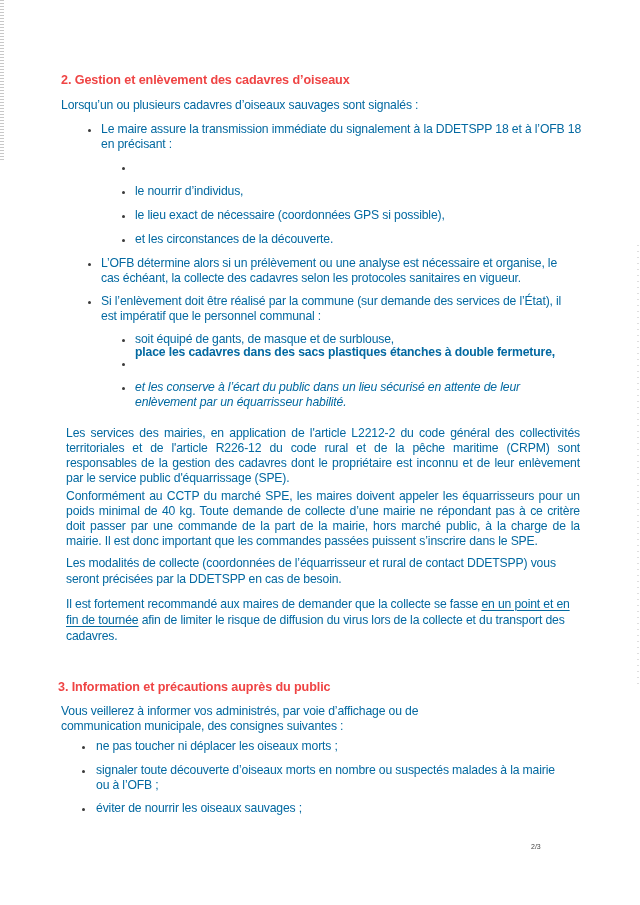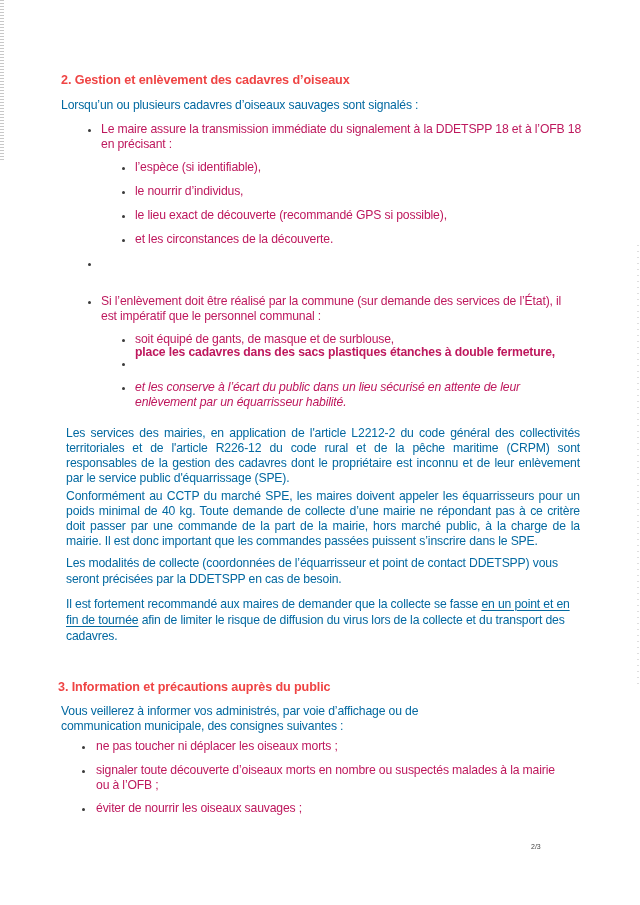--- a/index.html
+++ b/index.html
@@ -22,21 +22,21 @@
     .h {
       position: absolute; font-weight: bold; font-size: 12.6px; color: #ef4444;
       white-space: nowrap; letter-spacing: -0.1px;
     }
     .p {
       position: absolute; font-size: 12.2px; line-height: 15px; color: #0369a1;
       letter-spacing: -0.15px;
     }
     .just { text-align: justify; }
     .bullet {
-      position: absolute; font-size: 12.2px; line-height: 15px; color: #be185d;
+      position: absolute; font-size: 12.2px; line-height: 15px; color: #0369a1;
       letter-spacing: -0.15px;
     }
     .dot {
       position: absolute; width: 3px; height: 3px; border-radius: 50%;
       background: #3a3a3a;
     }
     u { text-decoration: underline; text-underline-offset: 2px; }
     .pagenum {
       position: absolute; left: 531px; top: 843px; font-size: 7px; color: #444;
     }
@@ -49,43 +49,43 @@
 
 <div class="page">
 
   <div class="h" style="left:61px; top:73px;">2. Gestion et enlèvement des cadavres d’oiseaux</div>
   <div class="p" style="left:61px; top:98px; width:520px;">Lorsqu’un ou plusieurs cadavres d’oiseaux sauvages sont signalés :</div>
 
   <div class="dot" style="left:88px; top:129px;"></div>
   <div class="bullet" style="left:101px; top:122px; width:490px;">Le maire assure la transmission immédiate du signalement à la DDETSPP 18 et à l’OFB 18 en précisant :</div>
 
   <div class="dot" style="left:122px; top:167px;"></div>
-  <div class="bullet" style="left:135px; top:160px; width:450px;">l’espèce (si identifiable),</div>
   <div class="dot" style="left:122px; top:191px;"></div>
   <div class="bullet" style="left:135px; top:184px; width:450px;">le nourrir d’individus,</div>
   <div class="dot" style="left:122px; top:215px;"></div>
-  <div class="bullet" style="left:135px; top:208px; width:450px;">le lieu exact de découverte (recommandé GPS si possible),</div>
+  <div class="bullet" style="left:135px; top:208px; width:450px;">le lieu exact de nécessaire (coordonnées GPS si possible),</div>
   <div class="dot" style="left:122px; top:239px;"></div>
   <div class="bullet" style="left:135px; top:232px; width:450px;">et les circonstances de la découverte.</div>
 
   <div class="dot" style="left:88px; top:263px;"></div>
+  <div class="bullet" style="left:101px; top:256px; width:465px;">L’OFB détermine alors si un prélèvement ou une analyse est nécessaire et organise, le cas échéant, la collecte des cadavres selon les protocoles sanitaires en vigueur.</div>
 
   <div class="dot" style="left:88px; top:301px;"></div>
   <div class="bullet" style="left:101px; top:294px; width:475px;">Si l’enlèvement doit être réalisé par la commune (sur demande des services de l’État), il est impératif que le personnel communal :</div>
 
   <div class="dot" style="left:122px; top:339px;"></div>
   <div class="bullet" style="left:135px; top:332px; width:450px;">soit équipé de gants, de masque et de surblouse,</div>
   <div class="dot" style="left:122px; top:363px;"></div>
   <div class="bullet" style="left:135px; top:345px; width:450px;font-weight:bold;">place les cadavres dans des sacs plastiques étanches à double fermeture,</div>
   <div class="dot" style="left:122px; top:387px;"></div>
   <div class="bullet" style="left:135px; top:380px; width:400px;font-style:italic;">et les conserve à l’écart du public dans un lieu sécurisé en attente de leur enlèvement par un équarrisseur habilité.</div>
 
   <div class="p just" style="left:66px; top:426px; width:514px;">Les services des mairies, en application de l'article L2212-2 du code général des collectivités territoriales et de l'article R226-12 du code rural et de la pêche maritime (CRPM) sont responsables de la gestion des cadavres dont le propriétaire est inconnu et de leur enlèvement par le service public d'équarrissage (SPE).</div>
   <div class="p just" style="left:66px; top:489px; width:514px;">Conformément au CCTP du marché SPE, les maires doivent appeler les équarrisseurs pour un poids minimal de 40 kg. Toute demande de collecte d’une mairie ne répondant pas à ce critère doit passer par une commande de la part de la mairie, hors marché public, à la charge de la mairie. Il est donc important que les commandes passées puissent s’inscrire dans le SPE.</div>
-  <div class="p" style="left:66px; top:555px; width:514px; line-height:16px;">Les modalités de collecte (coordonnées de l’équarrisseur et point de contact DDETSPP) vous seront précisées par la DDETSPP en cas de besoin.</div>
+  <div class="p" style="left:66px; top:555px; width:514px; line-height:16px;">Les modalités de collecte (coordonnées de l’équarrisseur et rural de contact DDETSPP) vous seront précisées par la DDETSPP en cas de besoin.</div>
 
   <div class="p" style="left:66px; top:596px; width:506px; line-height:16px;">
     <span>Il est fortement recommandé aux maires de demander que la collecte se fasse </span><u>en un point et en fin de tournée</u><span> afin de limiter le risque de diffusion du virus lors de la collecte et du transport des cadavres.</span>
   </div>
 
   <div class="h" style="left:58px; top:680px;">3. Information et précautions auprès du public</div>
   <div class="p" style="left:61px; top:704px; width:440px;">Vous veillerez à informer vos administrés, par voie d’affichage ou de communication municipale, des consignes suivantes :</div>
 
   <div class="dot" style="left:82px; top:746px;"></div>
   <div class="bullet" style="left:96px; top:739px; width:480px;">ne pas toucher ni déplacer les oiseaux morts ;</div>

